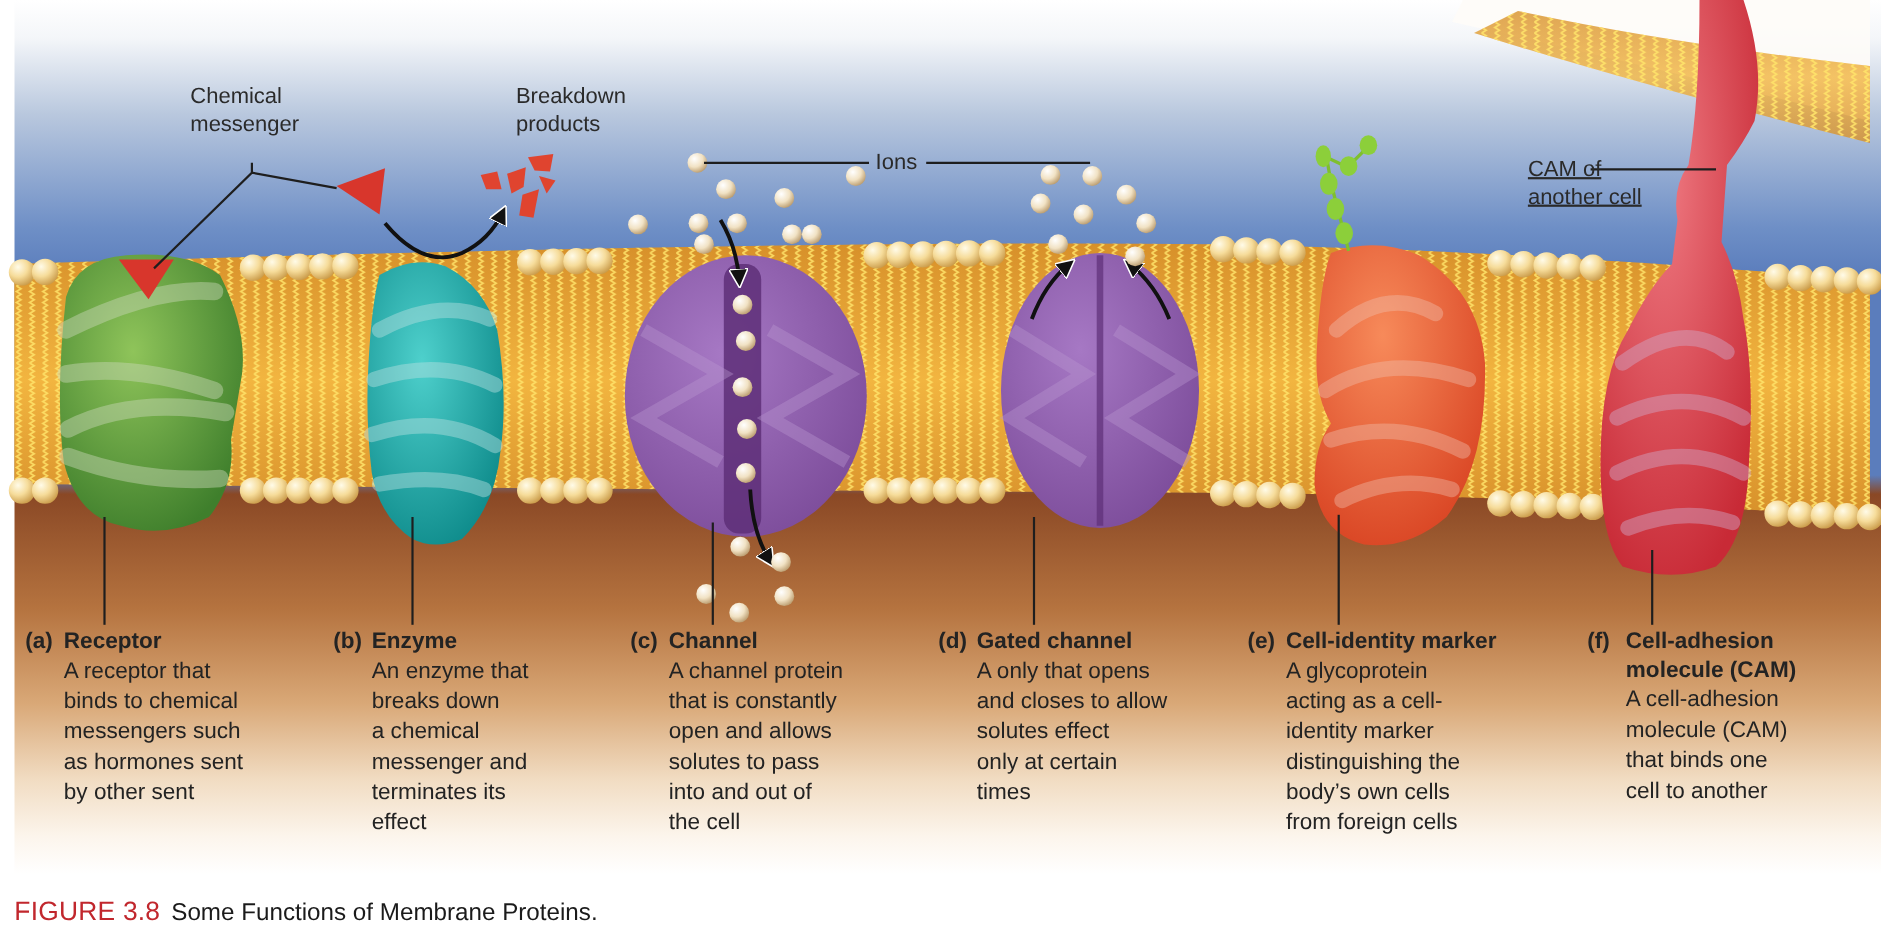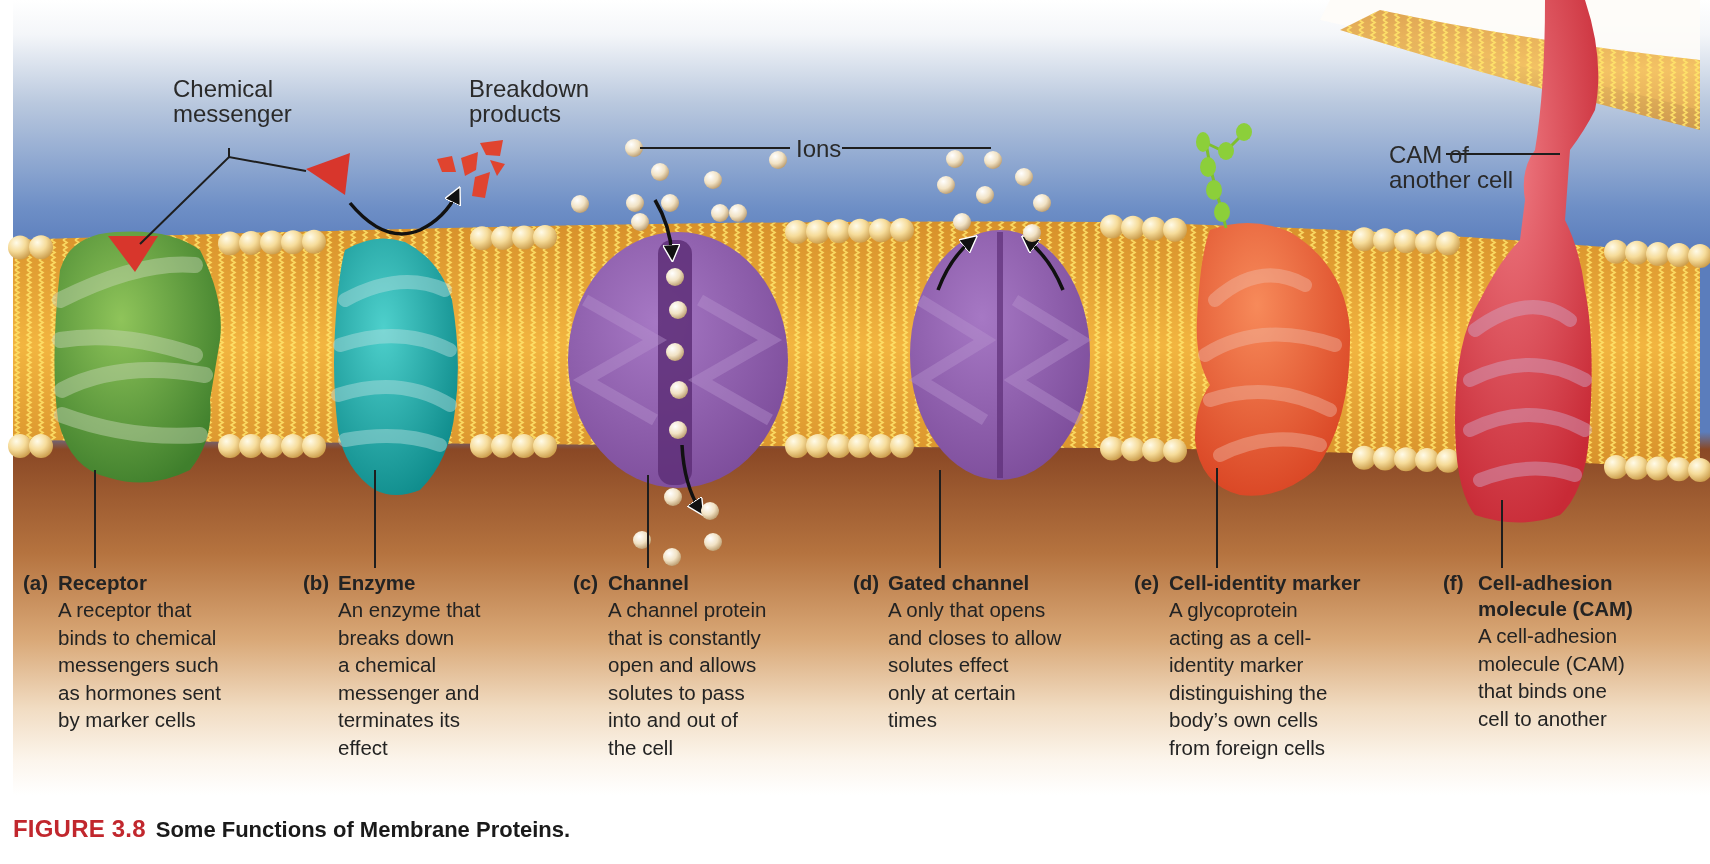--- a/index.html
+++ b/index.html
@@ -1,23 +1,23 @@
 <!DOCTYPE html>
 <html><head>
 <meta charset="utf-8">
 <style>
   html,body{margin:0;padding:0;background:#ffffff;}
   body{width:1710px;height:864px;position:relative;overflow:hidden;font-family:"Liberation Sans","DejaVu Sans",sans-serif;}
   #scene{position:absolute;left:0;top:0;width:1710px;height:864px;}
-  .lbl{position:absolute;color:#2a2a2a;font-size:24px;line-height:25px;white-space:nowrap;font-family:"Liberation Sans",sans-serif;}
+  .lbl{position:absolute;color:#2a2a2a;font-size:20px;line-height:25px;white-space:nowrap;font-family:"Liberation Sans",sans-serif;}
   .pcol{position:absolute;top:570px;font-family:"Liberation Sans",sans-serif;color:#232323;}
   .pcol .head{font-size:20.5px;font-weight:bold;line-height:26px;white-space:nowrap;position:relative;}
   .pcol .letter{position:absolute;left:-35px;top:0;}
   .pcol .line{font-size:20.5px;line-height:27.5px;white-space:nowrap;}
-  #caption{position:absolute;left:13px;top:815px;font-family:"Liberation Sans",sans-serif;font-weight:bold;font-size:24px;white-space:nowrap;text-align:center;}
+  #caption{position:absolute;left:13px;top:815px;font-family:"Liberation Sans",sans-serif;font-weight:normal;font-size:24px;white-space:nowrap;text-align:center;}
   #caption .num{color:#c1272d;letter-spacing:0.2px;}
   #caption .title{color:#1a1a1a;margin-left:10px;font-size:22px;}
 </style>
 </head>
 <body>
 
 <svg id="scene" width="1710" height="864" viewBox="0 0 1710 864" xmlns="http://www.w3.org/2000/svg">
   <defs>
     <linearGradient id="bgGrad" x1="0" y1="0" x2="0" y2="1">
       <stop offset="0" stop-color="#ffffff"></stop>
@@ -254,32 +254,32 @@
 
 <div class="lbl" style="left:173px;top:76px;">
   <div>Chemical</div>
   <div>messenger</div>
 </div>
 <div class="lbl" style="left:425px;top:76px;margin-left:44px;">
   <div>Breakdown</div>
   <div>products</div>
 </div>
 <div class="lbl" style="left:796px;top:136px;">Ions</div>
-<div class="lbl" style="left:1389px;top:142px;">
+<div class="lbl" style="left:1389px;top:142px;text-decoration:underline;">
   <div>CAM of</div>
   <div>another cell</div>
 </div>
 
 <div class="pcol" style="left:58px;">
   <div class="head"><span class="letter">(a)</span><span>Receptor</span></div>
   <div class="line">A receptor that</div>
   <div class="line">binds to chemical</div>
   <div class="line">messengers such</div>
   <div class="line">as hormones sent</div>
-  <div class="line">by marker cells</div>
+  <div class="line">by other sent</div>
 </div>
 <div class="pcol" style="left:338px;">
   <div class="head"><span class="letter">(b)</span><span>Enzyme</span></div>
   <div class="line">An enzyme that</div>
   <div class="line">breaks down</div>
   <div class="line">a chemical</div>
   <div class="line">messenger and</div>
   <div class="line">terminates its</div>
   <div class="line">effect</div>
 </div>

